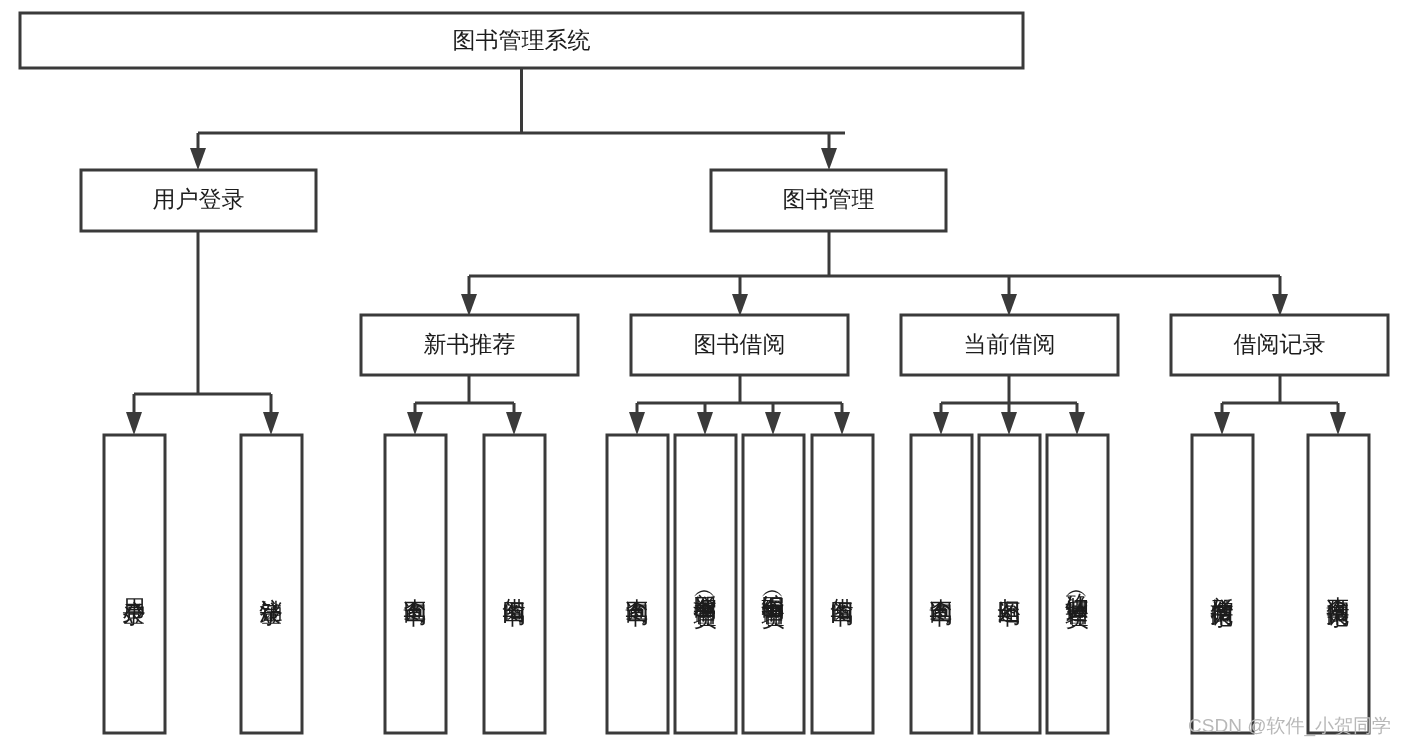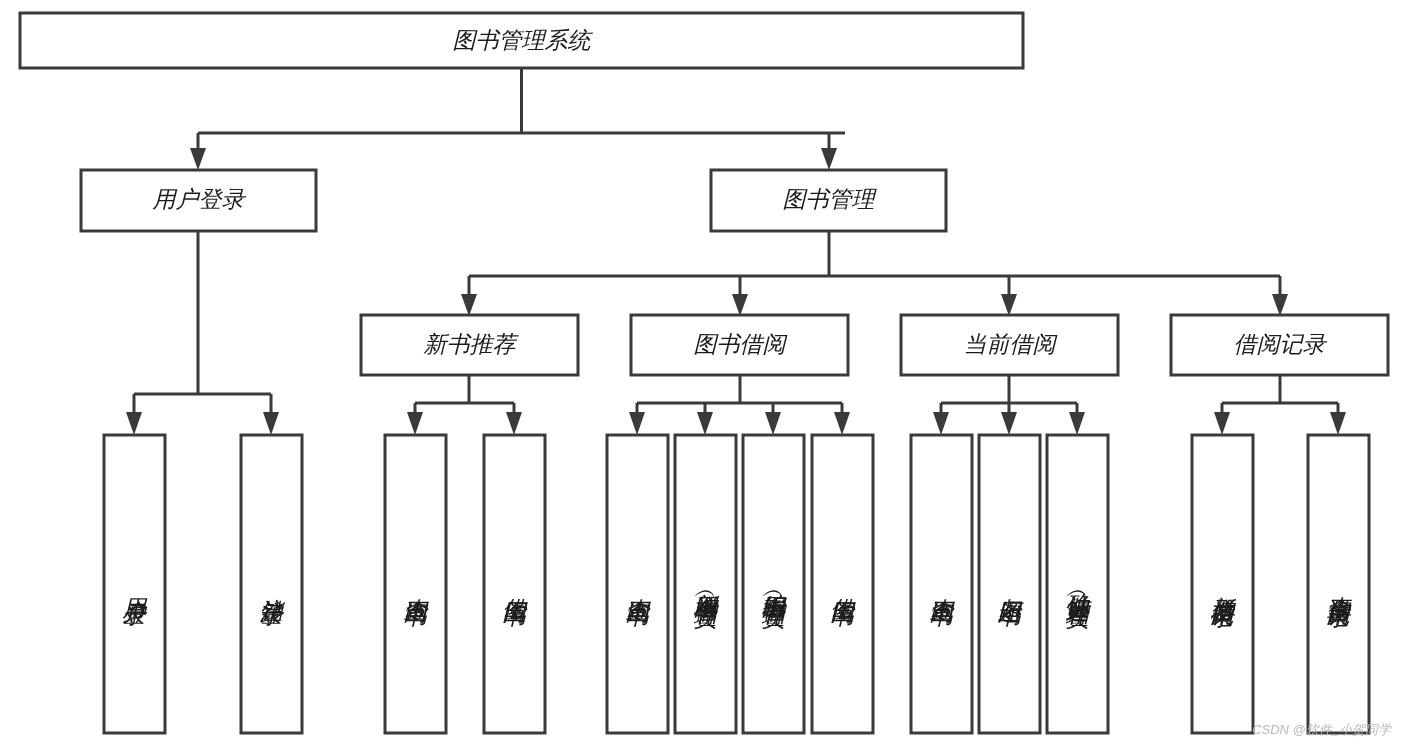--- a/index.html
+++ b/index.html
@@ -11,21 +11,20 @@
     width: 1405px;
     height: 747px;
     font-family: "Liberation Sans", "DejaVu Sans", sans-serif;
     overflow: hidden;
   }
   #diagram-root {
     position: relative;
     width: 1405px;
     height: 747px;
     background: #ffffff;
-    font-style: italic;
   }
   svg.diagram-canvas {
     position: absolute;
     left: 0;
     top: 0;
     width: 1405px;
     height: 747px;
     display: block;
   }
   .node-box {
@@ -63,21 +62,21 @@
     align-items: center;
     justify-content: center;
     white-space: nowrap;
     pointer-events: none;
   }
   .watermark {
     position: absolute;
     right: 14px;
     bottom: 8px;
     font-family: "Liberation Sans", "DejaVu Sans", sans-serif;
-    font-size: 13px;
+    font-size: 19px;
     color: #b8b8b8;
     white-space: nowrap;
   }
 </style>
 </head>
 <body>
 
 <div id="diagram-root">
 
   <svg class="diagram-canvas" viewBox="0 0 1405 747" xmlns="http://www.w3.org/2000/svg">

